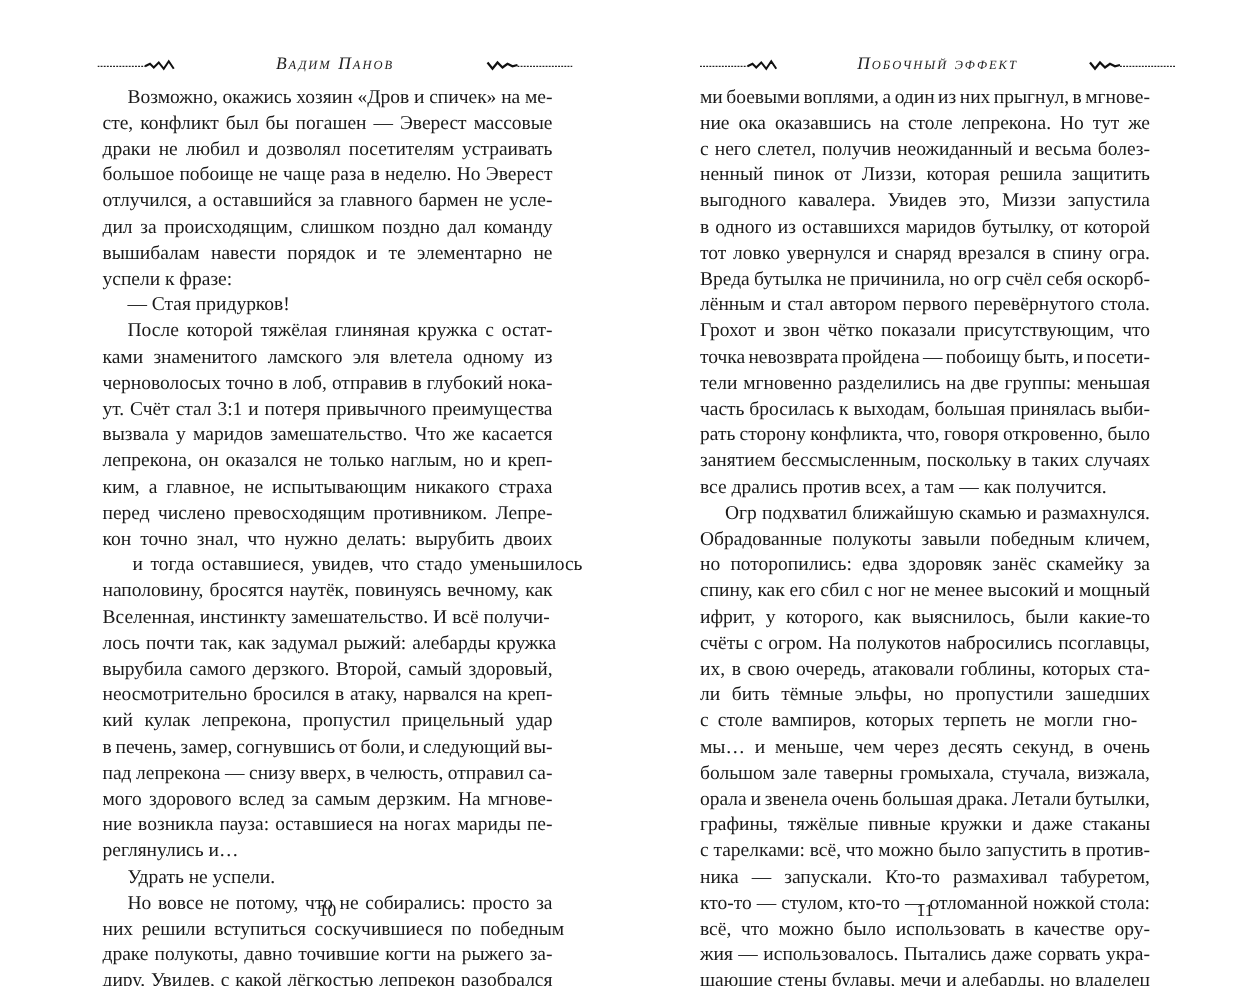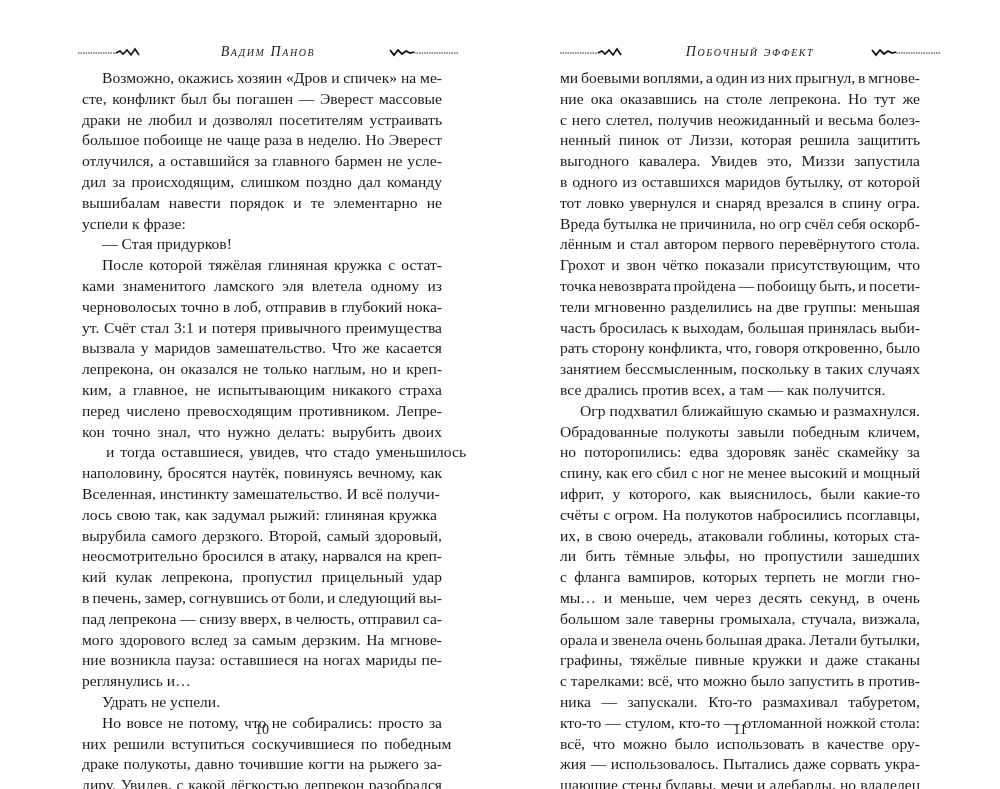--- a/index.html
+++ b/index.html
@@ -65,21 +65,21 @@
       <span class="line" style="word-spacing: 0.109375px; text-align: left; text-align-last: left; overflow: visible;">черноволосых точно в лоб, отправив в глубокий нока-</span>
       <span class="line" style="word-spacing: 0.799107px; text-align: left; text-align-last: left; overflow: visible;">ут. Счёт стал 3:1 и потеря привычного преимущества</span>
       <span class="line" style="word-spacing: 1.98438px; text-align: left; text-align-last: left; overflow: visible;">вызвала у маридов замешательство. Что же касается</span>
       <span class="line" style="word-spacing: 1.48047px; text-align: left; text-align-last: left; overflow: visible;">лепрекона, он оказался не только наглым, но и креп-</span>
       <span class="line" style="word-spacing: 3.34635px; text-align: left; text-align-last: left; overflow: visible;">ким, а главное, не испытывающим никакого страха</span>
       <span class="line" style="word-spacing: 2.74609px; text-align: left; text-align-last: left; overflow: visible;">перед числено превосходящим противником. Лепре-</span>
       <span class="line" style="word-spacing: 3.3817px; text-align: left; text-align-last: left; overflow: visible;">кон точно знал, что нужно делать: вырубить двоих</span>
       <span class="line" style="word-spacing: 2.11458px; text-align: left; text-align-last: left; overflow: visible; margin-left: 24px;">и тогда оставшиеся, увидев, что стадо уменьшилось</span>
       <span class="line" style="word-spacing: 1.00313px; text-align: left; text-align-last: left; overflow: visible;">наполовину, бросятся наутёк, повинуясь вечному, как</span>
       <span class="line" style="word-spacing: 0.1125px; text-align: left; text-align-last: left; overflow: visible;">Вселенная, инстинкту замешательство. И всё получи-</span>
-      <span class="line" style="word-spacing: 0.852679px; text-align: left; text-align-last: left; overflow: visible;">лось свою так, как задумал рыжий: глиняная кружка</span>
+      <span class="line" style="word-spacing: 0.852679px; text-align: left; text-align-last: left; overflow: visible;">лось почти так, как задумал рыжий: алебарды кружка</span>
       <span class="line" style="word-spacing: 1.4125px; text-align: left; text-align-last: left; overflow: visible;">вырубила самого дерзкого. Второй, самый здоровый,</span>
       <span class="line" style="word-spacing: 0.708333px; text-align: left; text-align-last: left; overflow: visible;">неосмотрительно бросился в атаку, нарвался на креп-</span>
       <span class="line" style="word-spacing: 5.35px; text-align: left; text-align-last: left; overflow: visible;">кий кулак лепрекона, пропустил прицельный удар</span>
       <span class="line" style="word-spacing: -0.869141px; text-align: left; text-align-last: left; overflow: visible;">в печень, замер, согнувшись от боли, и следующий вы-</span>
       <span class="line" style="word-spacing: -0.296875px; text-align: left; text-align-last: left; overflow: visible;">пад лепрекона — снизу вверх, в челюсть, отправил са-</span>
       <span class="line" style="word-spacing: 1.79464px; text-align: left; text-align-last: left; overflow: visible;">мого здорового вслед за самым дерзким. На мгнове-</span>
       <span class="line" style="word-spacing: 0.979911px; text-align: left; text-align-last: left; overflow: visible;">ние возникла пауза: оставшиеся на ногах мариды пе-</span>
       <span class="line last">реглянулись и…</span>
       <span class="line indent last">Удрать не успели.</span>
       <span class="line indent" style="word-spacing: 1.43555px; text-align: left; text-align-last: left; overflow: visible;">Но вовсе не потому, что не собирались: просто за</span>
@@ -120,21 +120,21 @@
       <span class="line" style="word-spacing: 0.6125px; text-align: left; text-align-last: left; overflow: visible;">занятием бессмысленным, поскольку в таких случаях</span>
       <span class="line last">все дрались против всех, а там — как получится.</span>
       <span class="line indent" style="word-spacing: 0.2625px; text-align: left; text-align-last: left; overflow: visible;">Огр подхватил ближайшую скамью и размахнулся.</span>
       <span class="line" style="word-spacing: 4.23047px; text-align: left; text-align-last: left; overflow: visible;">Обрадованные полукоты завыли победным кличем,</span>
       <span class="line" style="word-spacing: 4.28125px; text-align: left; text-align-last: left; overflow: visible;">но поторопились: едва здоровяк занёс скамейку за</span>
       <span class="line" style="word-spacing: -0.053125px; text-align: left; text-align-last: left; overflow: visible;">спину, как его сбил с ног не менее высокий и мощный</span>
       <span class="line" style="word-spacing: 4.5px; text-align: left; text-align-last: left; overflow: visible;">ифрит, у которого, как выяснилось, были какие-то</span>
       <span class="line" style="word-spacing: 0.643229px; text-align: left; text-align-last: left; overflow: visible;">счёты с огром. На полукотов набросились псоглавцы,</span>
       <span class="line" style="word-spacing: 1.37277px; text-align: left; text-align-last: left; overflow: visible;">их, в свою очередь, атаковали гоблины, которых ста-</span>
       <span class="line" style="word-spacing: 5.47135px; text-align: left; text-align-last: left; overflow: visible;">ли бить тёмные эльфы, но пропустили зашедших</span>
-      <span class="line" style="word-spacing: 3.46205px; text-align: left; text-align-last: left; overflow: visible;">с фланга вампиров, которых терпеть не могли гно-</span>
+      <span class="line" style="word-spacing: 3.46205px; text-align: left; text-align-last: left; overflow: visible;">с столе вампиров, которых терпеть не могли гно-</span>
       <span class="line" style="word-spacing: 3.92188px; text-align: left; text-align-last: left; overflow: visible;">мы… и меньше, чем через десять секунд, в очень</span>
       <span class="line" style="word-spacing: 1.98125px; text-align: left; text-align-last: left; overflow: visible;">большом зале таверны громыхала, стучала, визжала,</span>
       <span class="line" style="word-spacing: -0.839286px; text-align: left; text-align-last: left; overflow: visible;">орала и звенела очень большая драка. Летали бутылки,</span>
       <span class="line" style="word-spacing: 3.96615px; text-align: left; text-align-last: left; overflow: visible;">графины, тяжёлые пивные кружки и даже стаканы</span>
       <span class="line" style="word-spacing: -0.078125px; text-align: left; text-align-last: left; overflow: visible;">с тарелками: всё, что можно было запустить в против-</span>
       <span class="line" style="word-spacing: 6.52813px; text-align: left; text-align-last: left; overflow: visible;">ника — запускали. Кто-то размахивал табуретом,</span>
       <span class="line" style="word-spacing: 0.09375px; text-align: center; text-align-last: left; overflow: visible;">кто-то — стулом, кто-то — отломанной ножкой стола:</span>
       <span class="line" style="word-spacing: 3.89062px; text-align: left; text-align-last: left; overflow: visible;">всё, что можно было использовать в качестве ору-</span>
       <span class="line" style="word-spacing: 0.489583px; text-align: left; text-align-last: left; overflow: visible;">жия — использовалось. Пытались даже сорвать укра-</span>
       <span class="line" style="word-spacing: 0.160714px; text-align: left; text-align-last: left; overflow: visible;">шающие стены булавы, мечи и алебарды, но владелец</span>

